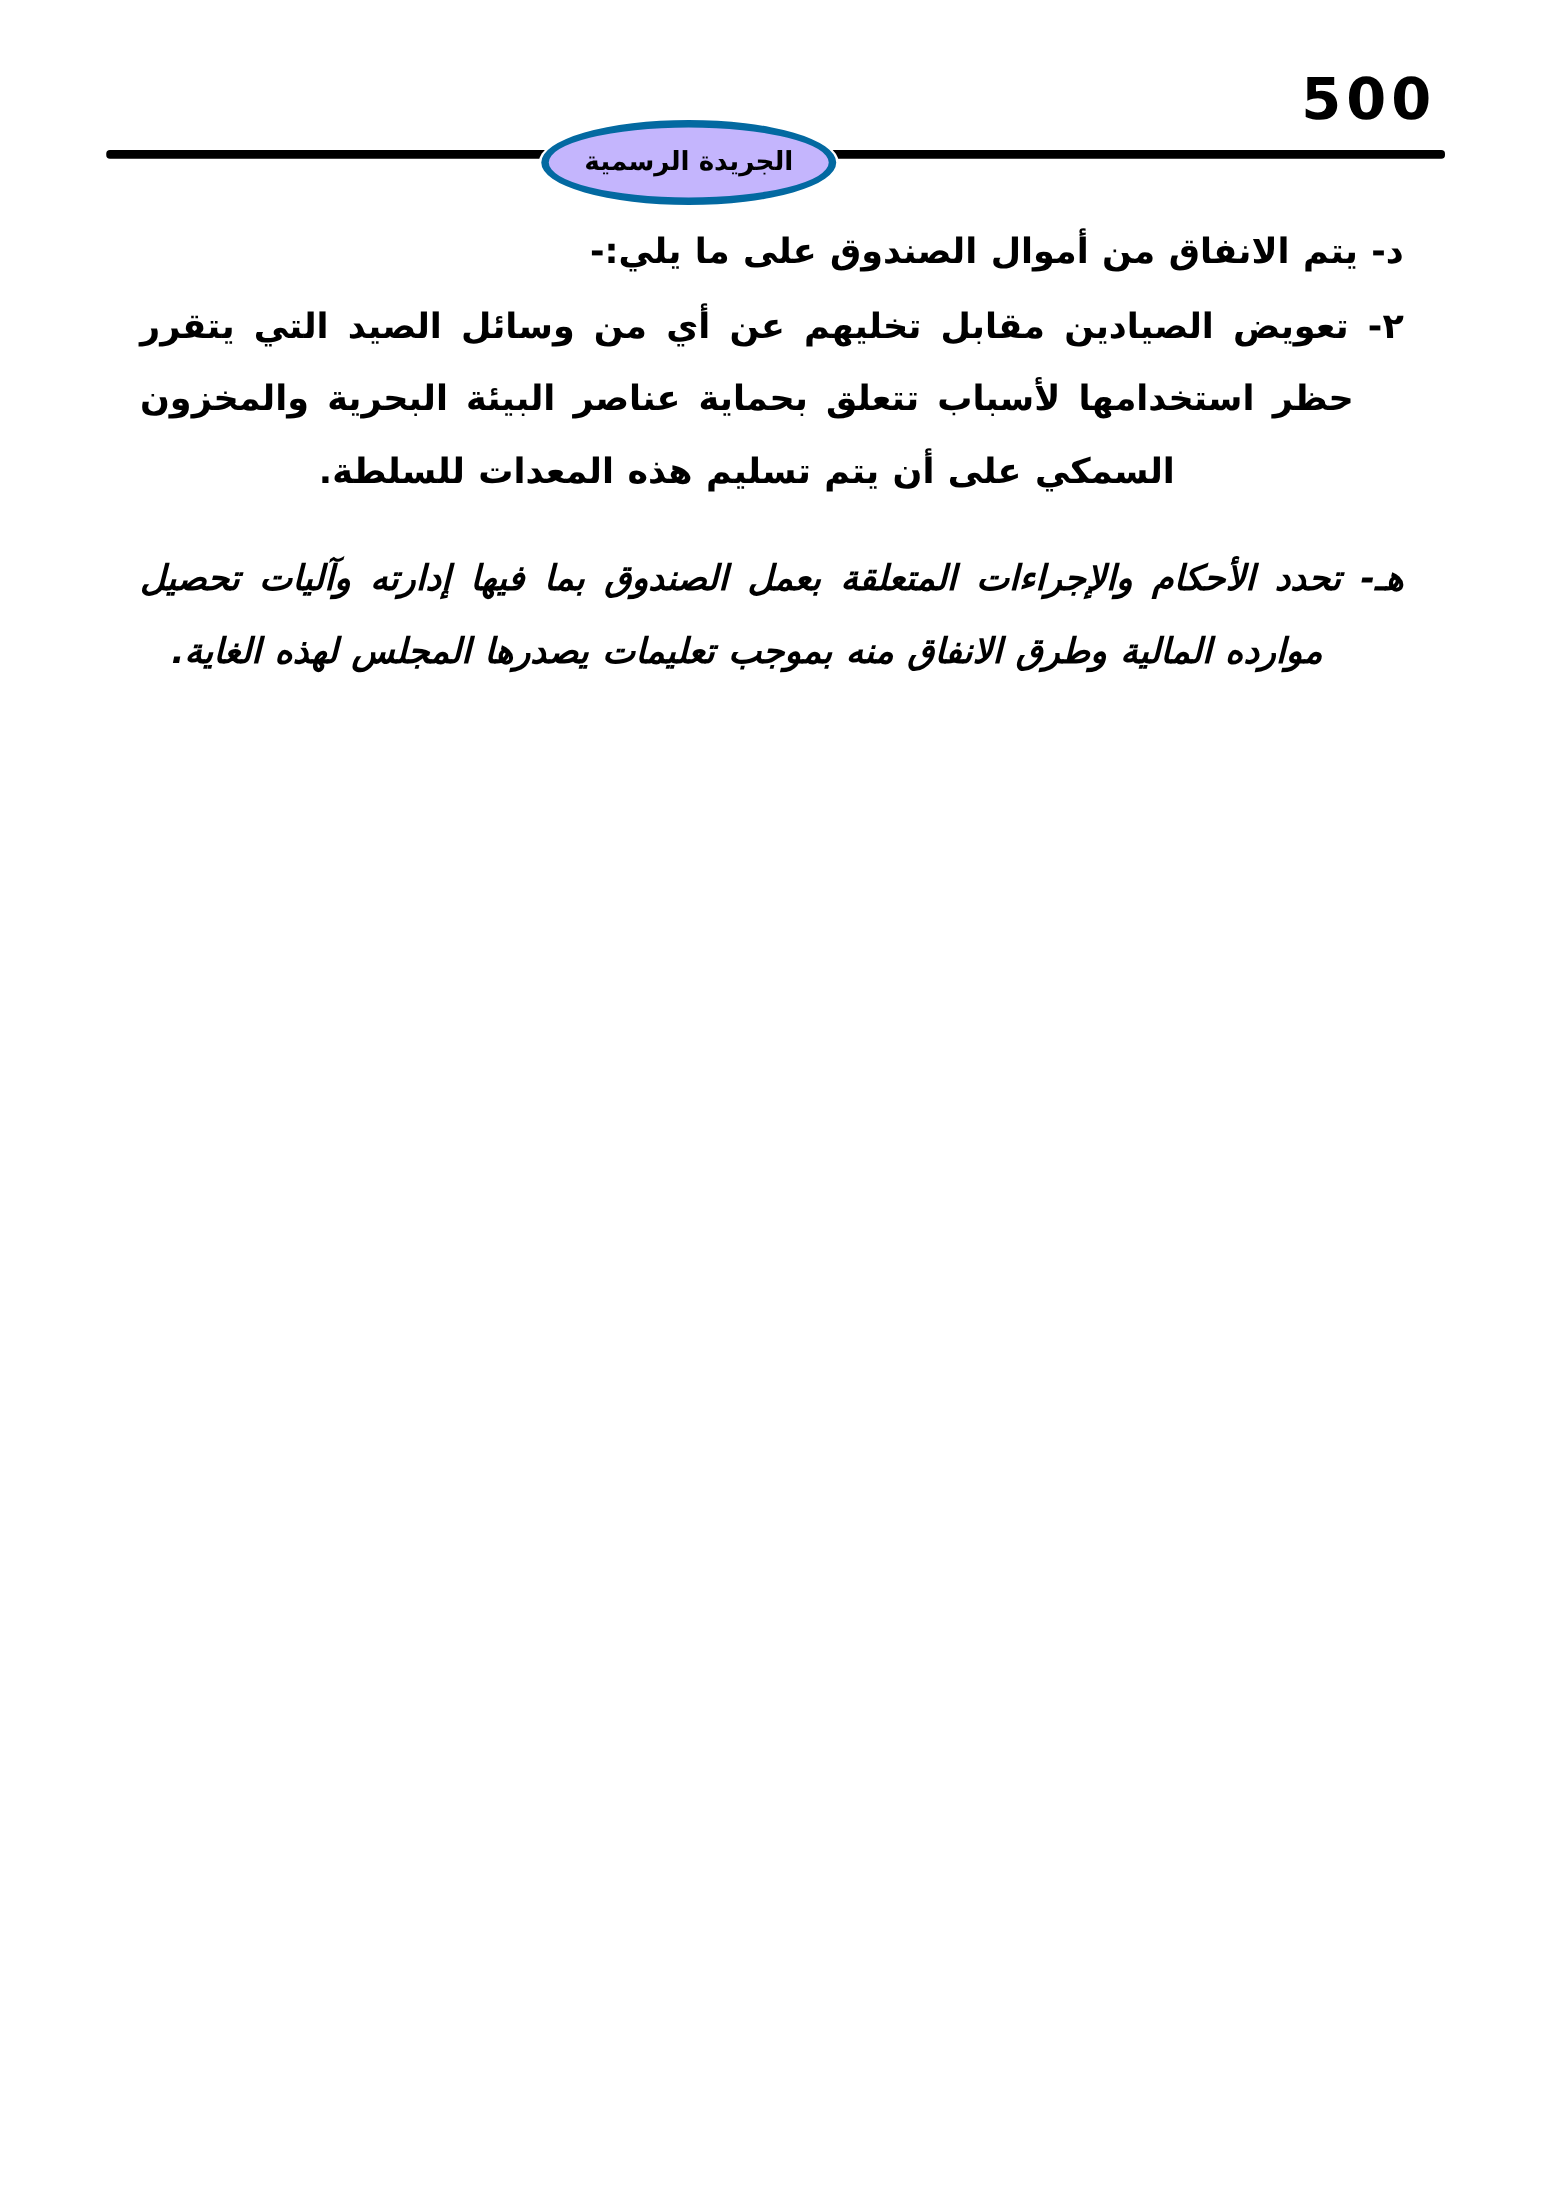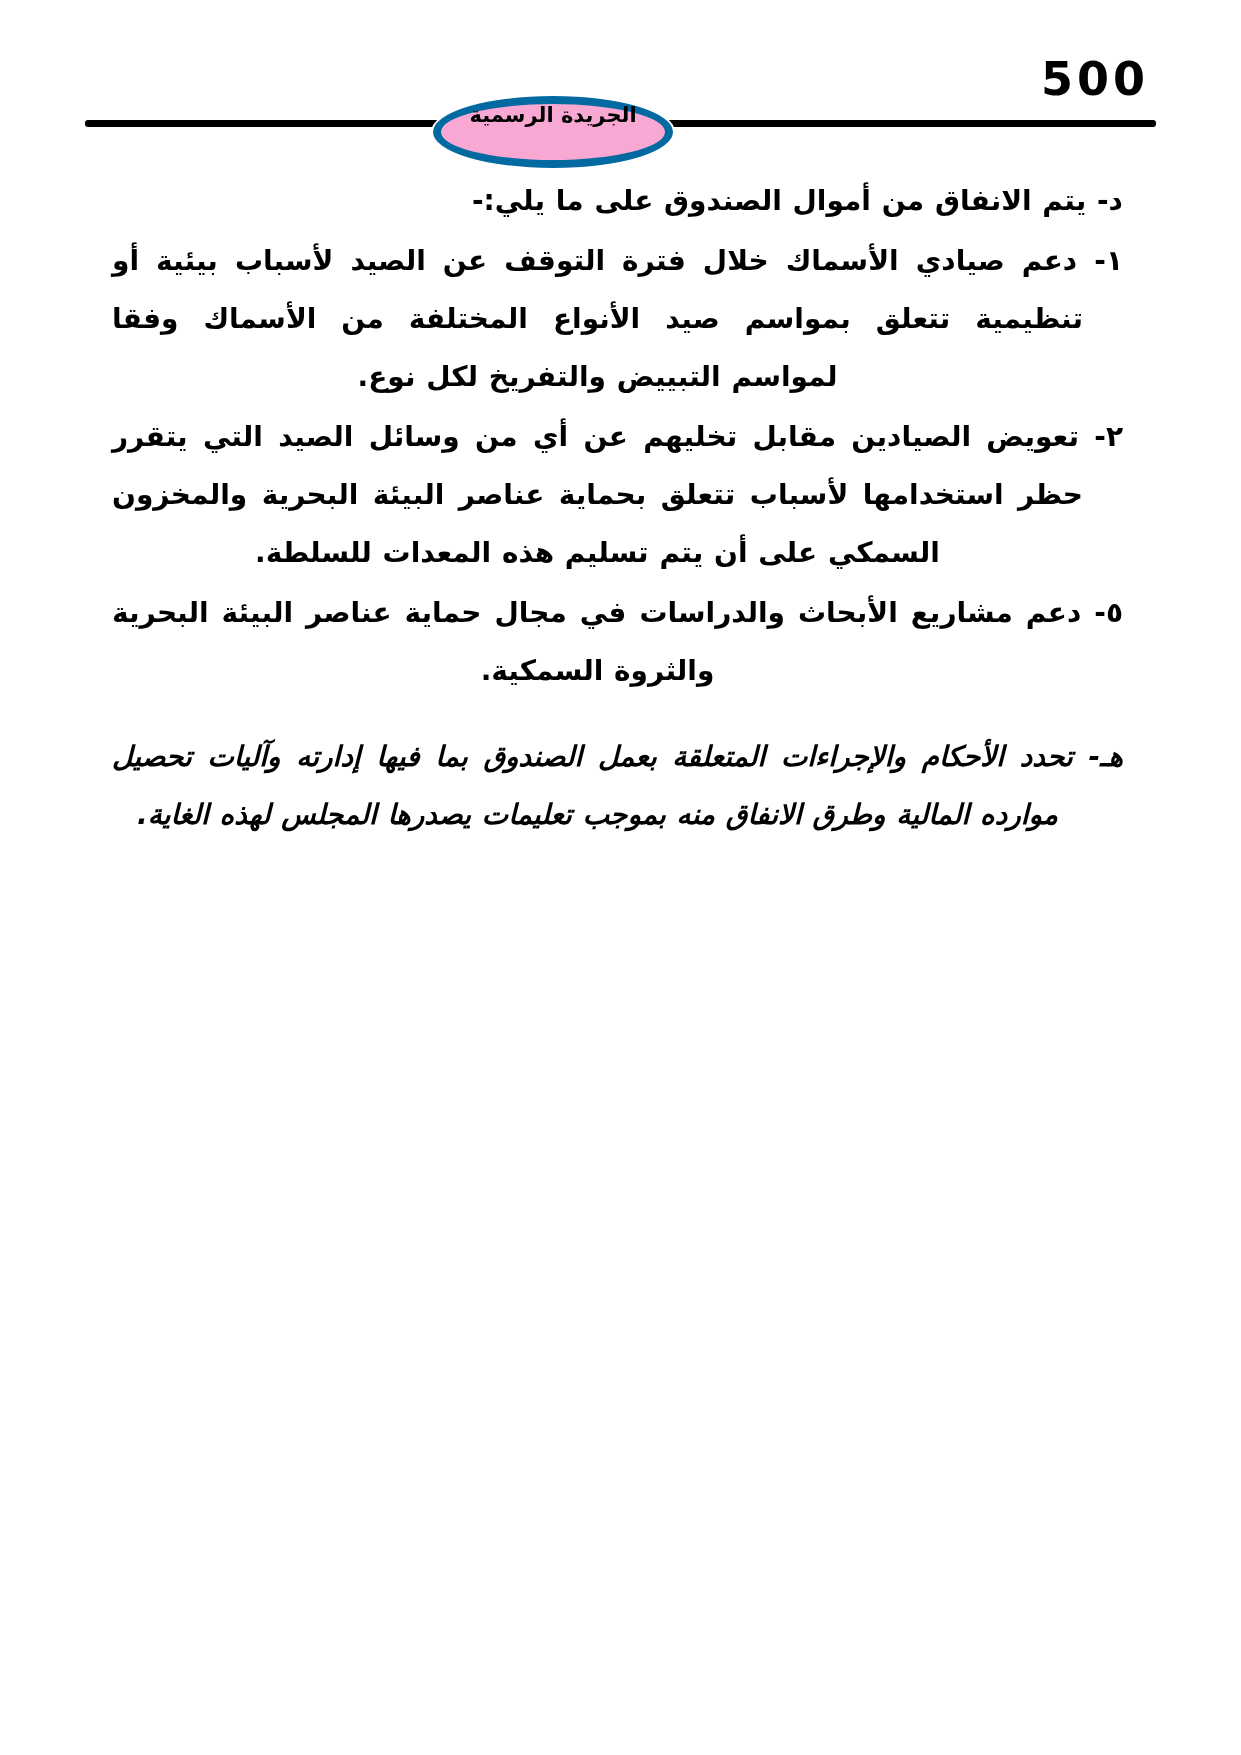--- a/index.html
+++ b/index.html
@@ -35,25 +35,26 @@
     height: 7px;
     background: #000000;
     border-radius: 3px;
   }
   .header-oval {
     position: absolute;
     top: 96px;
     left: 433px;
     width: 224px;
     height: 56px;
-    background: #f9a8d4;
-    border: 8px solid #0369a1;
+    background: #c4b5fd;
+    border: 6px solid #0369a1;
     border-radius: 50%;
     box-shadow: 0 0 0 2px #ffffff;
     display: flex;
+    align-items: center;
     justify-content: center;
   }
   .header-oval span {
     font-size: 21px;
     font-weight: 700;
     direction: rtl;
     transform: translateY(-1px);
   }
   
   .doc-body {
@@ -103,36 +104,28 @@
   </div>
 
   <div class="doc-body">
 
 
     <p class="para single">
       <span class="marker">د-</span>
       <span>يتم الانفاق من أموال الصندوق على ما يلي:-</span>
     </p>
 
-    <p class="para">
-      <span class="marker">١-</span>
-      <span>دعم صيادي الأسماك خلال فترة التوقف عن الصيد لأسباب بيئية أو تنظيمية تتعلق بمواسم صيد الأنواع المختلفة من الأسماك وفقا لمواسم التبييض والتفريخ لكل نوع.</span>
-    </p>
 
     <p class="para">
       <span class="marker">٢-</span>
       <span>تعويض الصيادين مقابل تخليهم عن أي من وسائل الصيد التي يتقرر حظر استخدامها لأسباب تتعلق بحماية عناصر البيئة البحرية والمخزون السمكي على أن يتم تسليم هذه المعدات للسلطة.</span>
     </p>
 
 
 
-    <p class="para">
-      <span class="marker">٥-</span>
-      <span>دعم مشاريع الأبحاث والدراسات في مجال حماية عناصر البيئة البحرية والثروة السمكية.</span>
-    </p>
 
     <p class="para gap-before">
       <span class="marker">هـ-</span>
       <span>تحدد الأحكام والإجراءات المتعلقة بعمل الصندوق بما فيها إدارته وآليات تحصيل موارده المالية وطرق الانفاق منه بموجب تعليمات يصدرها المجلس لهذه الغاية.</span>
     </p>
 
   </div>
 </div>
 
 </body></html>

